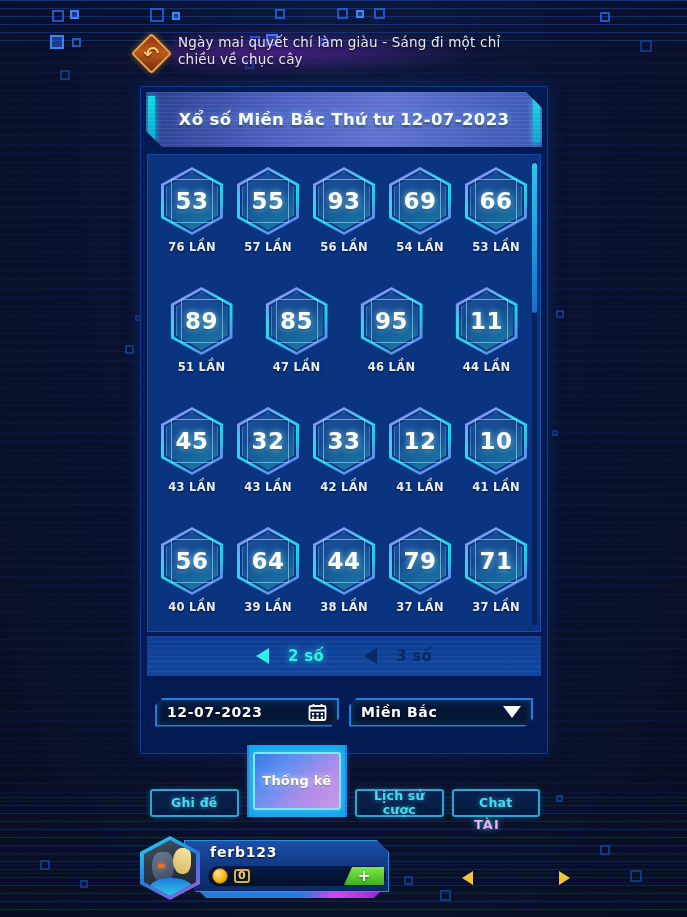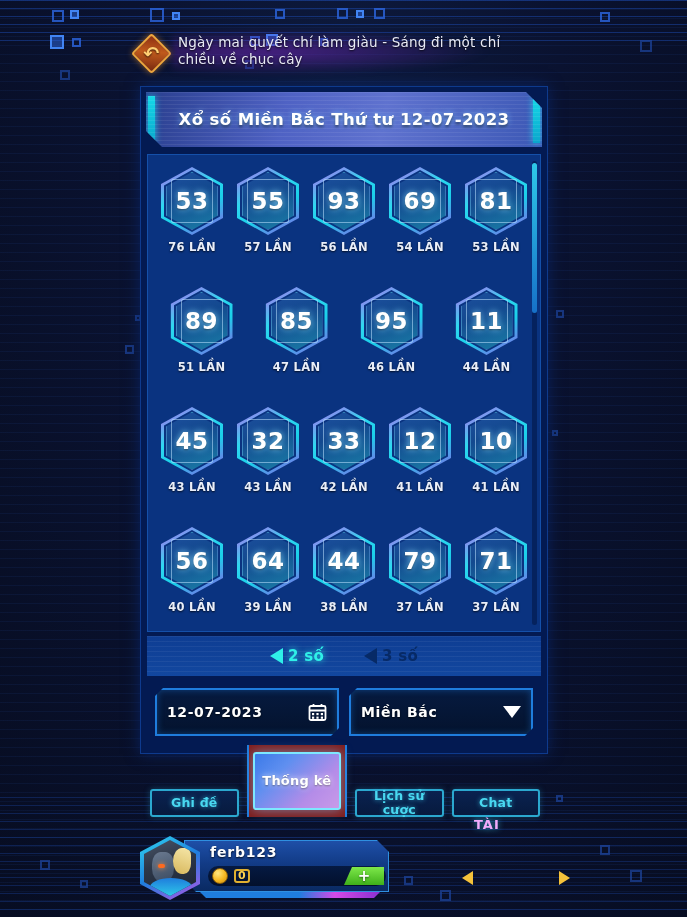--- a/index.html
+++ b/index.html
@@ -255,21 +255,21 @@
   .toggle-row::after {
     content: "";
     position: absolute; inset: 0;
     background: repeating-linear-gradient(to bottom,
       rgba(255,255,255,0.055) 0px, rgba(255,255,255,0.055) 1px,
       transparent 1px, transparent 5px);
     pointer-events: none;
   }
   .toggle-item {
     position: relative; z-index: 2;
-    display: flex; align-items: center; gap: 5px;
+    display: flex; align-items: center; gap: 19px;
     cursor: pointer;
     font-size: 15px; font-weight: bold;
     letter-spacing: 0.3px;
   }
   .tri {
     width: 0; height: 0;
     border-top: 8px solid transparent;
     border-bottom: 8px solid transparent;
     border-right: 13px solid currentColor;
   }
@@ -278,21 +278,21 @@
 
   
   .filter-row {
     margin: 10px 6px 0 6px;
     height: 52px;
     display: flex; align-items: center; gap: 10px;
     padding: 0 8px;
   }
   .field {
     position: relative;
-    height: 48px;
+    height: 29px;
     flex: 1;
     background: linear-gradient(to bottom, #061a3f, #04132e);
     border: 2px solid #1f7ddd;
     clip-path: polygon(0 8px, 8px 0, 100% 0, 100% calc(100% - 8px), calc(100% - 8px) 100%, 0 100%);
     display: flex; align-items: center;
     padding: 0 10px;
     cursor: pointer;
     box-shadow: 0 0 7px rgba(30,130,230,0.4) inset;
   }
   .field-text {
@@ -343,21 +343,21 @@
     box-shadow: 0 0 12px rgba(120,200,255,0.6);
   }
   .tab-holder {
     position: absolute;
     left: 150px; top: 745px;
     width: 390px; height: 72px;
     display: flex; align-items: flex-end; gap: 8px;
   }
   .tab-slot { flex: 1; display: flex; align-items: flex-end; justify-content: center; }
   .tab-slot.active-slot {
-    background: #7f1d1d;
+    background: #0ea5e9;
     border-left: 2px solid #1f7ddd;
     border-right: 2px solid #1f7ddd;
     height: 72px;
     align-items: center;
     padding: 0 4px;
   }
 
   
   .player-bar {
     position: absolute;
@@ -633,21 +633,21 @@
           <div class="hex-num">69</div>
         </div>
         <div class="num-count">54 LẦN</div>
       </div>
       <div class="num-cell">
         <div class="hexwrap">
           <div class="hex-outer"></div>
           <div class="hex-mid"></div>
           <div class="hex-inner"></div>
           <div class="hex-frame"></div>
-          <div class="hex-num">81</div>
+          <div class="hex-num">66</div>
         </div>
         <div class="num-count">53 LẦN</div>
       </div>
     </div>
 
     <div class="num-row">
       <div class="num-cell">
         <div class="hexwrap">
           <div class="hex-outer"></div>
           <div class="hex-mid"></div>

